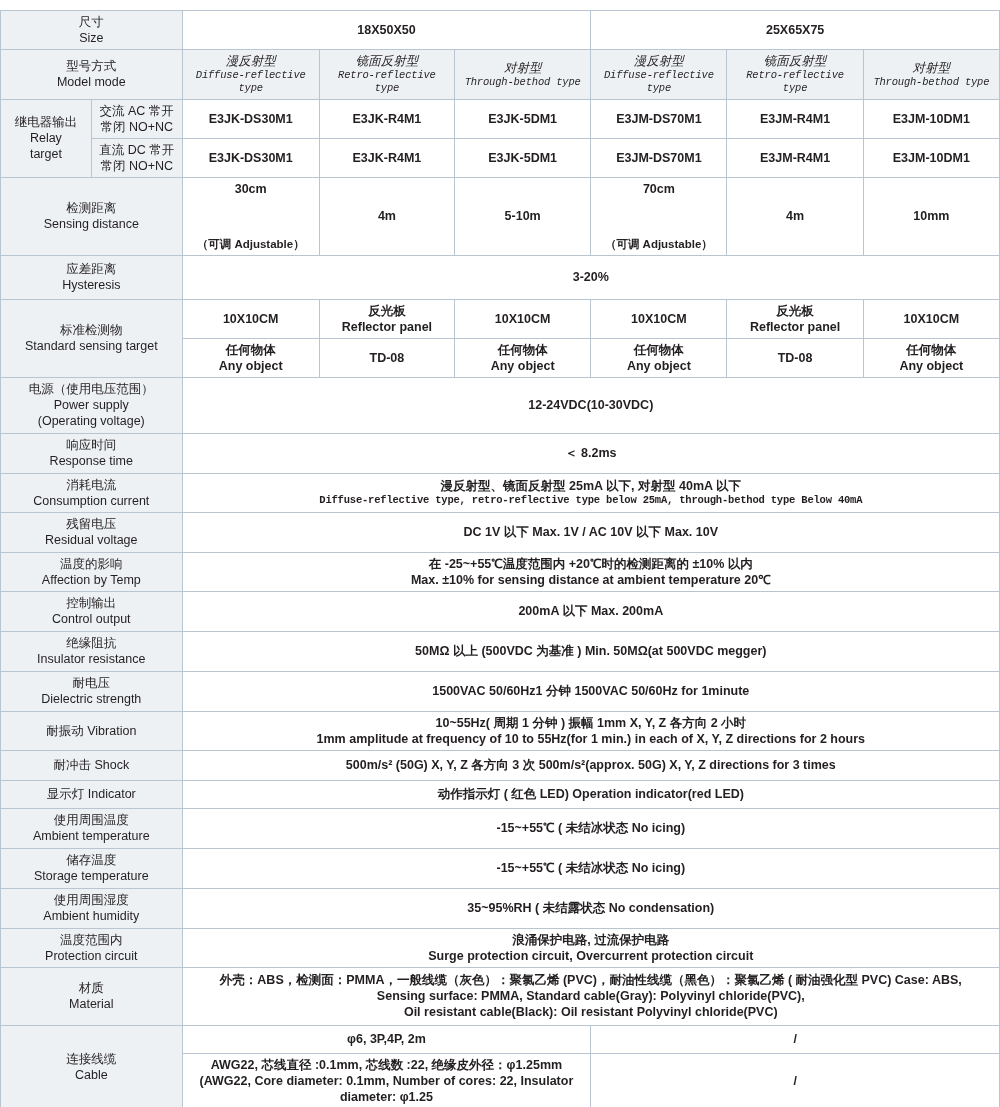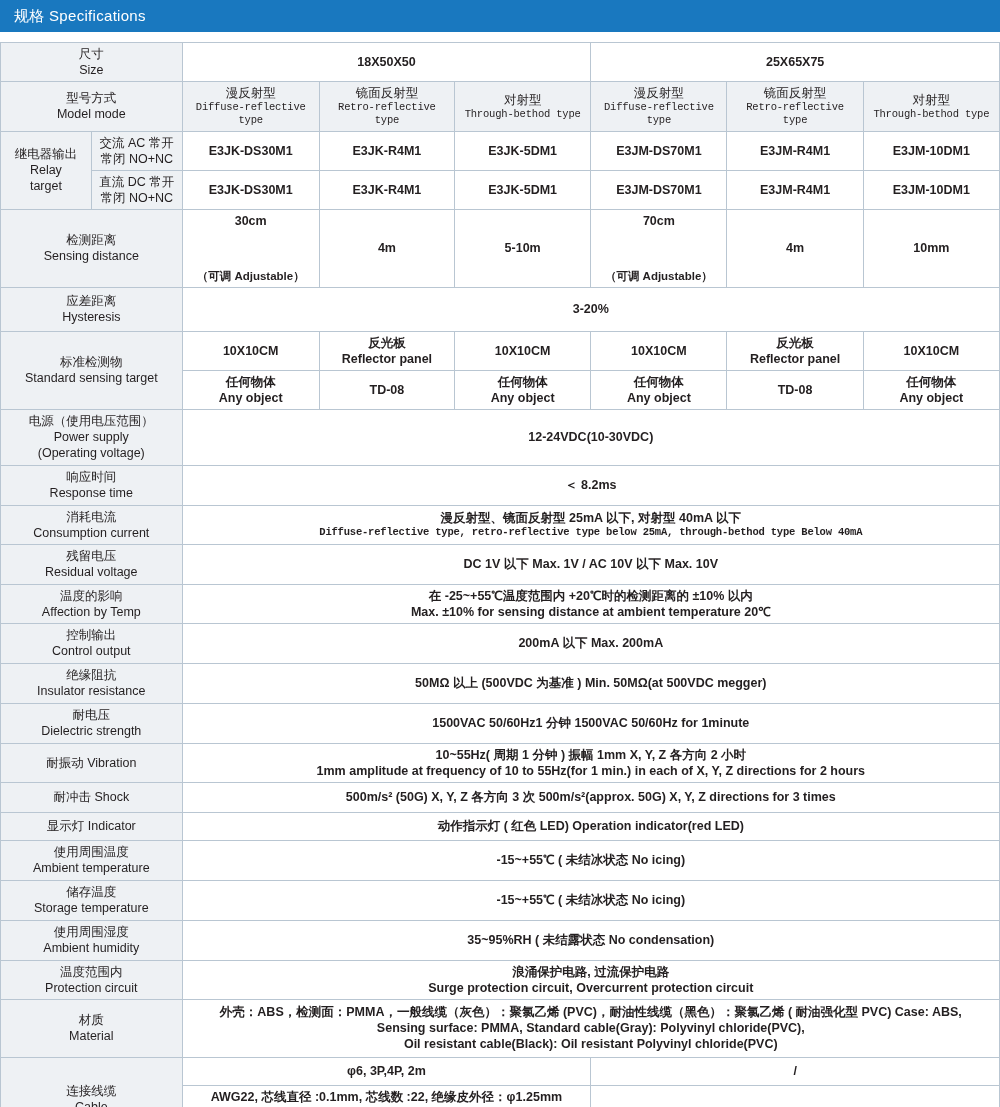--- a/index.html
+++ b/index.html
@@ -47,39 +47,37 @@
     font-size: 12.5px;
     line-height: 1.3;
     padding: 4px 6px;
   }
   td.lbl .cn { display: block; text-align: center; }
   td.lbl .en { display: block; }
   td.sub {
     background: #eef1f4;
     font-size: 11.5px;
     line-height: 1.25;
+    font-style: italic;
   }
   td.val { background: #ffffff; font-weight: bold; }
   .cn { display: block; }
   .en { display: block; text-align: center; }
   .mono-en {
     font-family: "Liberation Mono", monospace;
     font-size: 10.5px;
     letter-spacing: -0.2px;
   }
   .small { font-size: 11.5px; margin-top: 40px; }
 </style>
 </head>
 <body>
 
 <div id="page">
 
-  <div class="header">
-    <span>规格 Specifications</span>
-  </div>
 
   <table class="spec">
     <colgroup>
       <col style="width:90px">
       <col style="width:90px">
       <col style="width:136px">
       <col style="width:134px">
       <col style="width:135px">
       <col style="width:135px">
       <col style="width:135px">

